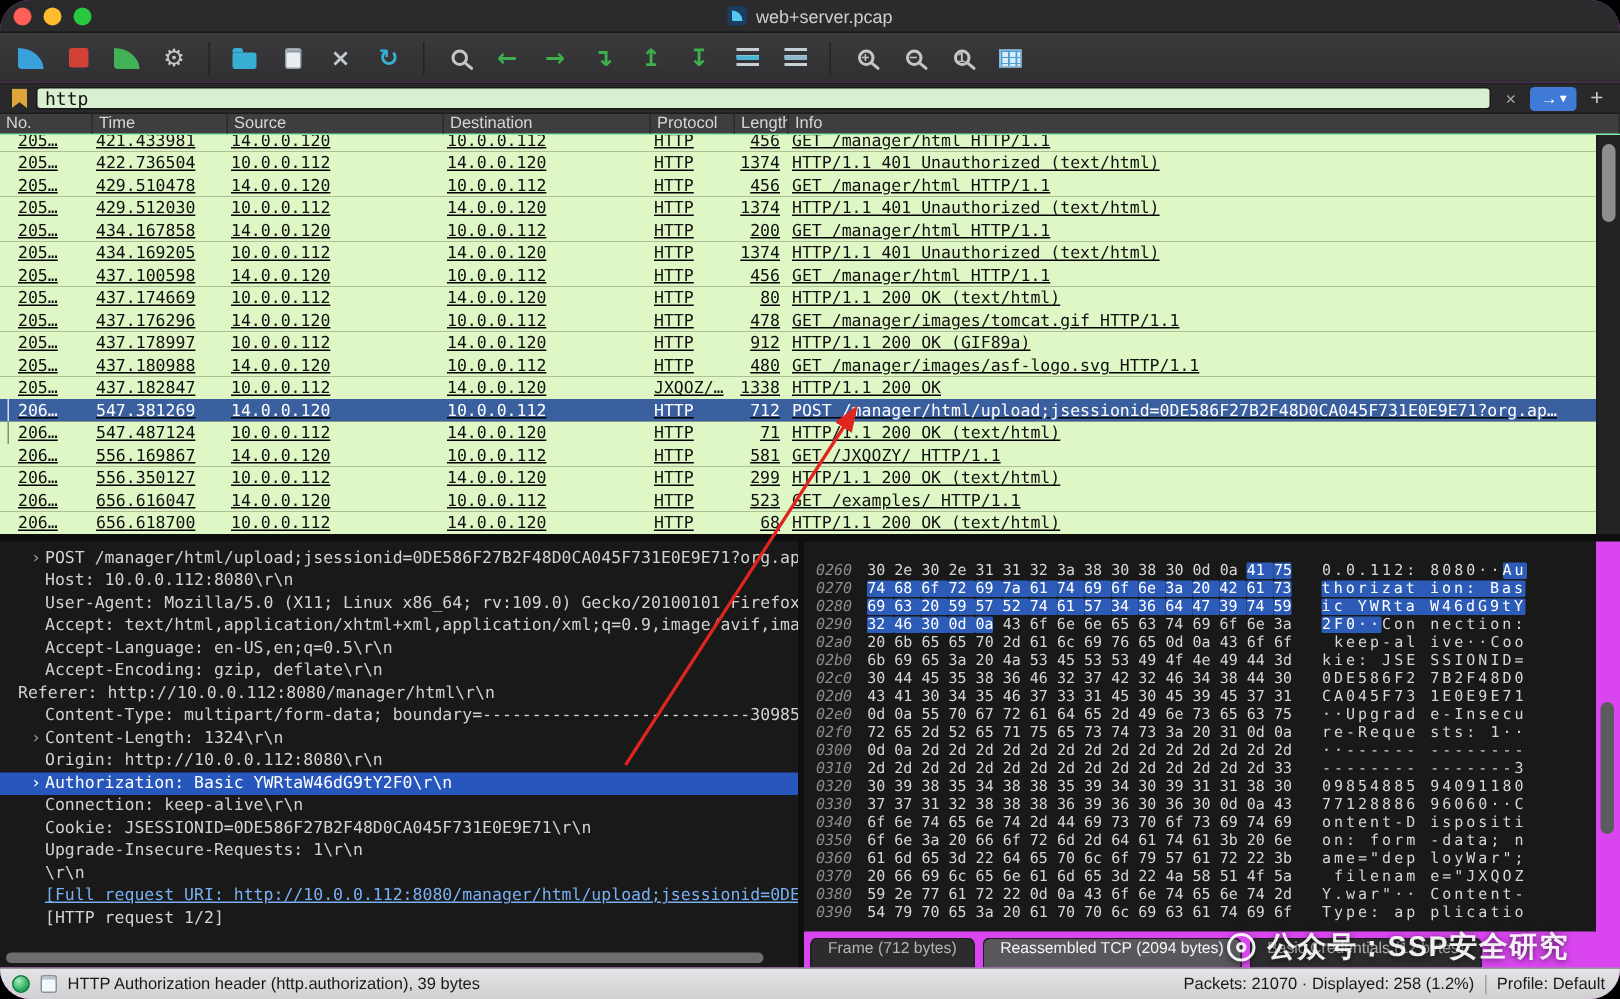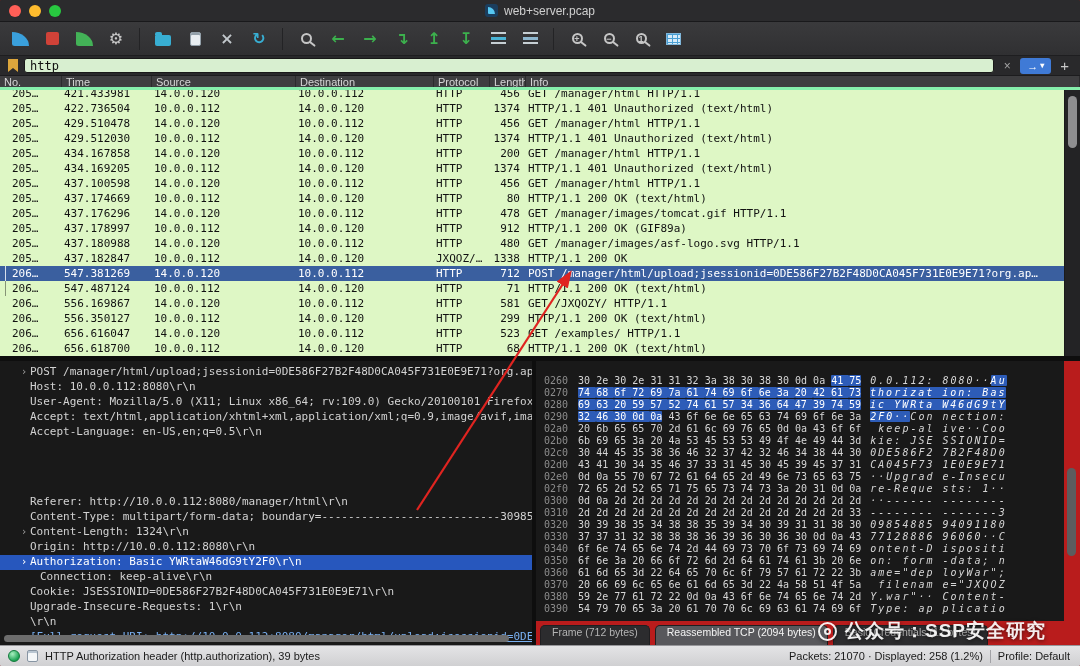--- a/index.html
+++ b/index.html
@@ -1,18 +1,18 @@
 <!DOCTYPE html>
 <html style="--selection_blue: #3a5f9f; --detail_selection: #2757bd; --hex_highlight: #2d5cb8; --row_green: #def7c5; --filter_bg: #d8efd0; --apply_blue: #3f7ad6; --link_blue: #79b0f2; --annotation_red: #e02420;"><head>
 <meta charset="utf-8">
 <style>
   html,body{margin:0;padding:0;background:#000;width:1080px;height:666px;overflow:hidden;}
   *{box-sizing:border-box;}
-  .window{position:relative;width:1080px;height:666px;border-radius:1px;overflow:hidden;
-    background:#b91c1c;font-family:"Liberation Sans",sans-serif;}
+  .window{position:relative;width:1080px;height:666px;border-radius:20px;overflow:hidden;
+    background:#d946ef;font-family:"Liberation Sans",sans-serif;}
 
   
   .titlebar{position:absolute;top:0;left:0;width:1080px;height:22px;background:#2b2b2d;
     border-bottom:1px solid #19191b;display:flex;align-items:center;}
   .lights{position:absolute;left:9px;top:5px;display:flex;gap:8px;}
   .light{width:12px;height:12px;border-radius:50%;display:inline-block;}
   .tl-close{background:#ff5f57;}.tl-min{background:#febc2e;}.tl-zoom{background:#28c840;}
   .title{margin:0 auto;color:#cfcfcf;font-size:12px;display:flex;align-items:center;gap:6px;}
   .title-icon{width:13px;height:13px;border-radius:3px;background:#1b3e5e;position:relative;}
   .title-icon::after{content:"";position:absolute;left:3px;bottom:3px;width:7px;height:7px;
@@ -50,25 +50,25 @@
   .filter-input{flex:1;height:15px;background:var(--filter_bg);border:1px solid #191919;border-radius:3px;
     font:12px "DejaVu Sans Mono",monospace;color:#101010;padding:0 5px;outline:none;}
   .f-clear{color:#a5a5a5;font-size:12px;width:14px;text-align:center;flex:0 0 auto;}
   .f-apply{width:31px;height:16px;background:var(--apply_blue);border-radius:3px;color:#fff;
     display:flex;align-items:center;justify-content:center;font-size:11px;font-weight:bold;gap:2px;flex:0 0 auto;}
   .f-apply .car{font-size:8px;}
   .f-add{color:#c9c9c9;font-size:15px;padding:0 3px;flex:0 0 auto;}
 
   
   .plheader{position:absolute;top:76px;left:0;width:1080px;height:14px;background:#3e3e40;
-    border-bottom:3px solid #86efac;display:grid;
+    border-bottom:1px solid #86efac;display:grid;
     grid-template-columns:62px 90px 144px 138px 56px 36px 1fr;}
   .plh-cell{border-right:1px solid #2b2b2d;padding-left:4px;line-height:13px;font-size:11px;
     color:#d6d6d6;overflow:hidden;white-space:nowrap;}
-  .plbody{position:absolute;top:90px;left:0;width:1064px;height:338px;background:#141414;overflow:hidden;}
+  .plbody{position:absolute;top:90px;left:0;width:1064px;height:338px;background:#141414;overflow:hidden;text-decoration:underline;}
   .pl-row{display:grid;grid-template-columns:62px 90px 144px 138px 56px 36px 1fr;height:15px;
     background:var(--row_green);color:#111;font:11px "DejaVu Sans Mono",monospace;position:relative;}
   .plc{line-height:15px;overflow:hidden;white-space:nowrap;padding-left:2px;}
   .c-no{padding-left:12px;}
   .c-len{text-align:right;padding-right:6px;}
   .pl-row.sel{background:var(--selection_blue);color:#fff;}
   .pl-row.rel::before{content:"";position:absolute;left:5px;top:0;bottom:0;width:1px;background:rgba(0,0,0,.4);}
   .pl-row.sel.rel::before{background:rgba(255,255,255,.8);}
   .pl-row.partial{height:11px;overflow:hidden;}
   .pl-row.partial .plc{margin-top:-4px;}
@@ -88,23 +88,23 @@
   .dt-exp.open{transform:rotate(90deg);}
   .dt-line.dsel{background:var(--detail_selection);color:#fff;}
   .dt-line.dsel .dt-exp{color:#fff;}
   .dt-line.dlink .dt-text{color:var(--link_blue);text-decoration:underline;}
   .dt-hscroll{position:absolute;left:4px;bottom:3px;width:505px;height:7px;border-radius:4px;background:#6d6d6d;}
 
   
   .hexpane{position:absolute;left:536px;top:361px;width:528px;height:260px;background:#191919;
     padding:14px 0 0 8px;font:10px "DejaVu Sans Mono",monospace;overflow:hidden;}
   .hx-row{height:12px;line-height:12px;white-space:nowrap;}
-  .hx-off{color:#8c8c8c;}
+  .hx-off{color:#8c8c8c;font-style:italic;}
   .hx-bytes{color:#d6d6d6;margin-left:10px;}
-  .hx-ascii{color:#d6d6d6;margin-left:9px;letter-spacing:2px;font-style:italic;}
+  .hx-ascii{color:#d6d6d6;margin-left:20px;letter-spacing:2px;}
   .hl{background:var(--hex_highlight);color:#fff;border-radius:1px;}
   .hx-vthumb{position:absolute;right:4px;top:468px;width:9px;height:88px;border-radius:5px;background:#5c5c5e;}
 
   
   .bytes-tabs{position:absolute;left:540px;top:622px;height:23px;display:flex;gap:5px;align-items:flex-end;}
   .tab{height:20px;line-height:19px;padding:0 11px;font:10.5px "Liberation Sans",sans-serif;color:#b4b4b4;
     background:#2c2c2e;border:1px solid #1f1f21;border-bottom:none;border-radius:5px 5px 0 0;white-space:nowrap;}
   .tab.active{background:#58585c;color:#f4f4f4;}
 
   
@@ -419,42 +419,43 @@
         <div class="dt-line" style="padding-left: 18px;">
           <span class="dt-exp"> </span>
           <span class="dt-text">Accept: text/html,application/xhtml+xml,application/xml;q=0.9,image/avif,image/webp,*/*;q=0.8\r\n</span>
         </div>
         <div class="dt-line" style="padding-left: 18px;">
           <span class="dt-exp"> </span>
           <span class="dt-text">Accept-Language: en-US,en;q=0.5\r\n</span>
         </div>
         <div class="dt-line" style="padding-left: 18px;">
           <span class="dt-exp"> </span>
-        </div>
-        <div class="dt-line" style="padding-left: 18px; margin-top: 40px;">
+          <span class="dt-text">Accept-Encoding: gzip, deflate\r\n</span>
+        </div>
+        <div class="dt-line" style="">
           <span class="dt-exp"> </span>
           <span class="dt-text">Referer: http://10.0.0.112:8080/manager/html\r\n</span>
         </div>
         <div class="dt-line" style="padding-left: 18px;">
           <span class="dt-exp"> </span>
           <span class="dt-text">Content-Type: multipart/form-data; boundary=---------------------------309854885940911807712888696060\r\n</span>
         </div>
         <div class="dt-line" style="padding-left: 18px;">
           <span class="dt-exp">›</span>
           <span class="dt-text">Content-Length: 1324\r\n</span>
         </div>
         <div class="dt-line" style="padding-left: 18px;">
           <span class="dt-exp"> </span>
           <span class="dt-text">Origin: http://10.0.0.112:8080\r\n</span>
         </div>
         <div class="dt-line dsel" style="padding-left: 18px;">
           <span class="dt-exp">›</span>
           <span class="dt-text">Authorization: Basic YWRtaW46dG9tY2F0\r\n</span>
         </div>
-        <div class="dt-line" style="padding-left: 28px;">
+        <div class="dt-line" style="padding-left: 18px;">
           <span class="dt-exp"> </span>
           <span class="dt-text">Connection: keep-alive\r\n</span>
         </div>
         <div class="dt-line" style="padding-left: 18px;">
           <span class="dt-exp"> </span>
           <span class="dt-text">Cookie: JSESSIONID=0DE586F27B2F48D0CA045F731E0E9E71\r\n</span>
         </div>
         <div class="dt-line" style="padding-left: 18px;">
           <span class="dt-exp"> </span>
           <span class="dt-text">Upgrade-Insecure-Requests: 1\r\n</span>

